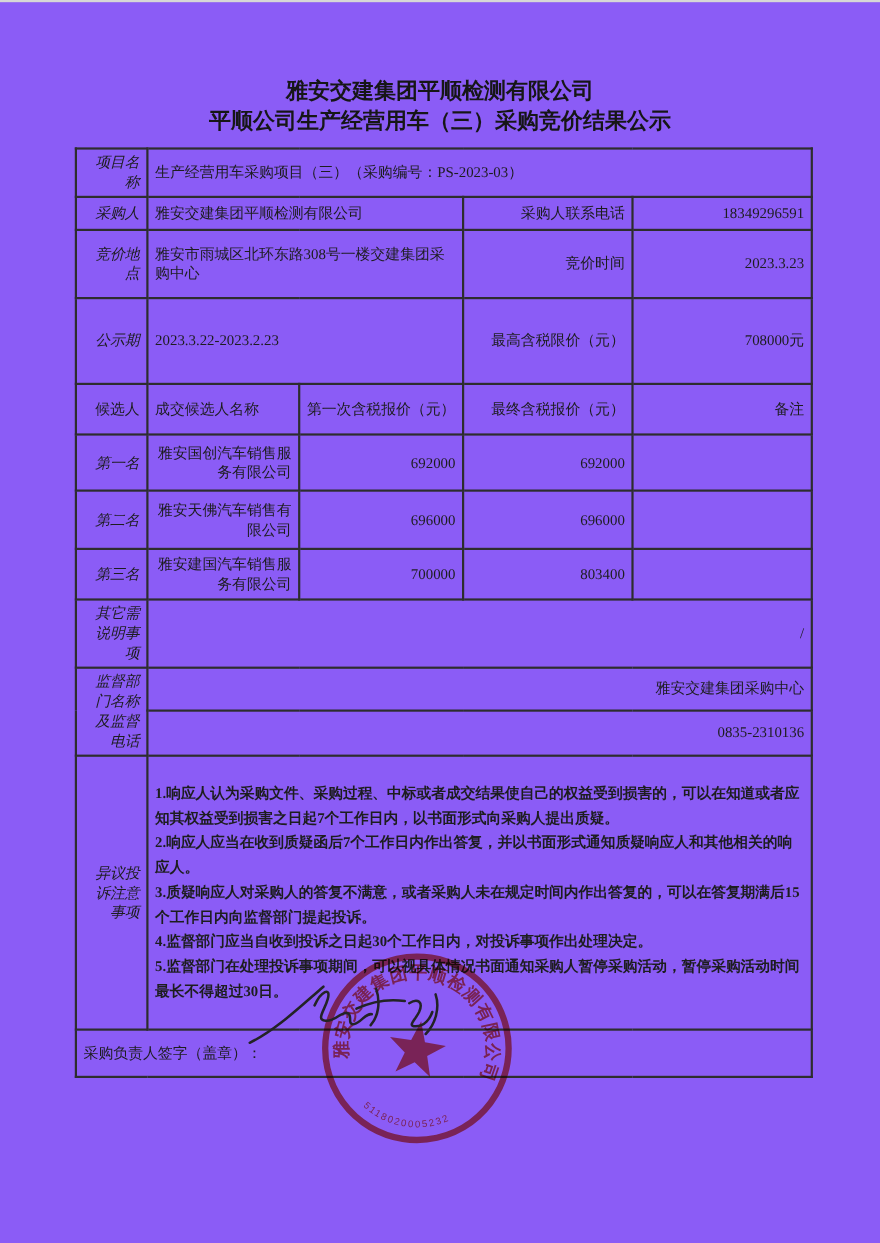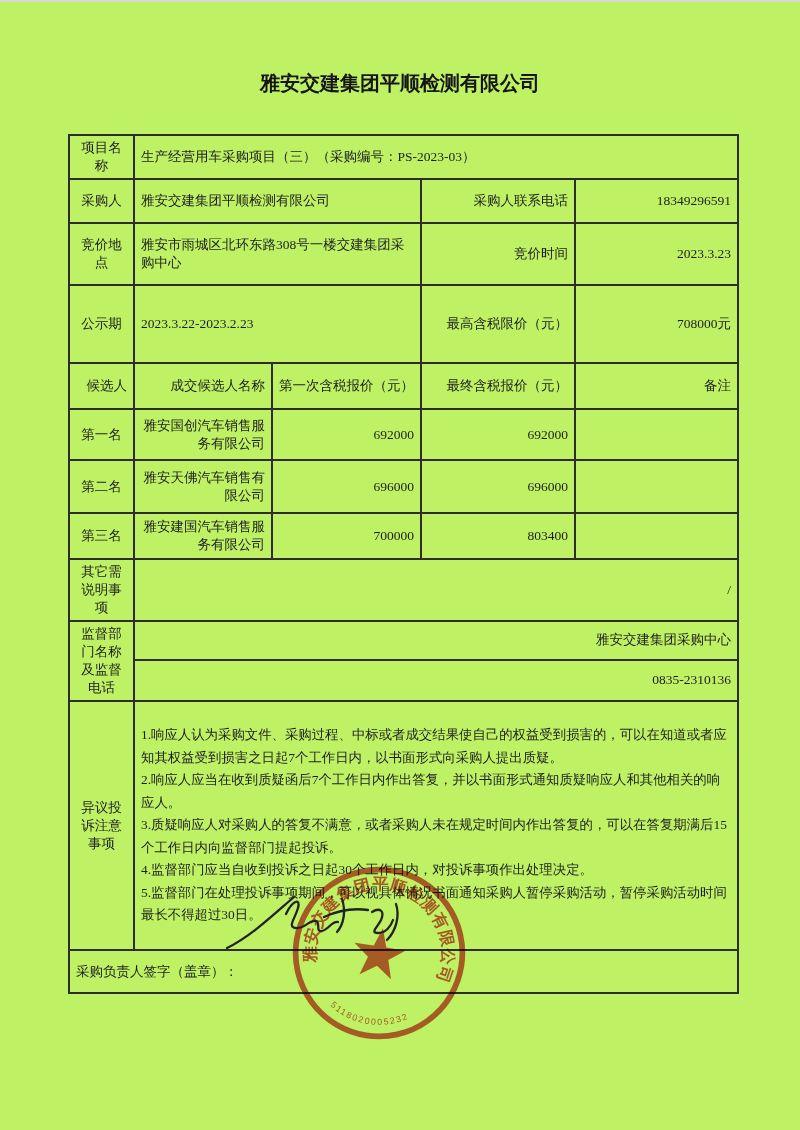--- a/index.html
+++ b/index.html
@@ -1,21 +1,21 @@
 <!DOCTYPE html>
 <html><head>
 <meta charset="utf-8">
 <style>
   html,body{margin:0;padding:0;}
   body{background:#e8e8e8;}
   .page{
     position:relative;
     width:800px;height:1130px;
     margin:0 auto;
-    background:#bef264;
+    background:#8b5cf6;
     overflow:hidden;
     font-family:"Liberation Serif","DejaVu Serif",serif;
     color:#1d1d1f;
   }
   .scan-edge{position:absolute;top:0;left:0;width:100%;height:2px;background:#d7d7d6;}
   .doc-title{
     position:absolute;top:70px;left:0;width:100%;
     text-align:center;
     font-family:"Liberation Sans","DejaVu Sans",sans-serif;
     font-weight:bold;font-size:20px;line-height:27px;color:#161617;
@@ -26,58 +26,59 @@
     border-collapse:collapse;
     table-layout:fixed;
   }
   table.doc td{
     border:2px solid #2d2d2e;
     font-size:13.5px;
     padding:3px 6px;
     vertical-align:middle;
     overflow:hidden;
   }
-  td.lbl{text-align:center;padding:3px 5px;}
+  td.lbl{text-align:right;padding:3px 5px;font-style:italic;}
   td.val{text-align:left;padding-left:8px;margin-top:20px;}
   td.ctr{text-align:right;}
-  td.rgt{text-align:right;padding-right:2px;}
+  td.rgt{padding-right:2px;}
   td.hdr-left{text-align:left;padding-left:2px;margin-left:29px;}
-  .objection-cell{padding:10px 12px 10px 10px;}
+  .objection-cell{padding:10px 12px 10px 10px;font-weight:bold;}
   .objection-cell .oitem{
     font-size:13.4px;line-height:1.68;text-align:left;
   }
   .sign-cell{padding-left:8px;}
   .seal{position:absolute;left:280px;top:854px;width:198px;height:198px;
         mix-blend-mode:multiply;opacity:0.93;}
   .signature{position:absolute;left:224px;top:892px;width:182px;height:64px;}
 </style>
 </head>
 <body>
 
 <div class="page">
   <div class="scan-edge"></div>
 
   <div class="doc-title">
     <div>雅安交建集团平顺检测有限公司</div>
+    <div>平顺公司生产经营用车（三）采购竞价结果公示</div>
   </div>
 
   <table class="doc">
     <colgroup>
       <col style="width:65px">
         <col style="width:138px">
         <col style="width:149px">
         <col style="width:154px">
         <col style="width:163px">
     </colgroup>
     <tbody>
       <tr style="height:39px">
         <td class="lbl">项目名称</td>
         <td class="val" colspan="4">生产经营用车采购项目（三）（采购编号：PS-2023-03）</td>
       </tr>
-      <tr style="height:44px">
+      <tr style="height:30px">
         <td class="lbl">采购人</td>
         <td class="val" colspan="2">雅安交建集团平顺检测有限公司</td>
         <td class="ctr">采购人联系电话</td>
         <td class="ctr">18349296591</td>
       </tr>
       <tr style="height:62px">
         <td class="lbl">竞价地点</td>
         <td class="val" colspan="2">雅安市雨城区北环东路308号一楼交建集团采购中心</td>
         <td class="ctr">竞价时间</td>
         <td class="ctr">2023.3.23</td>

